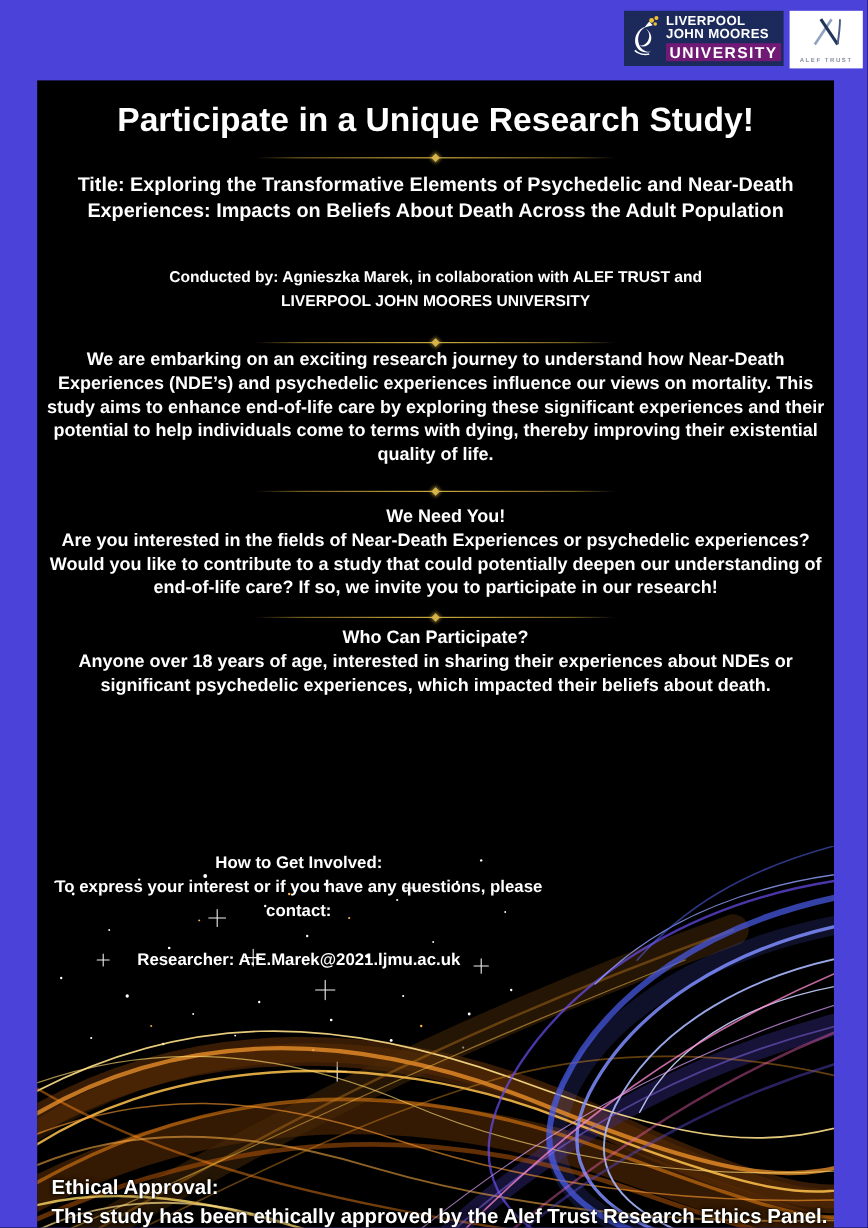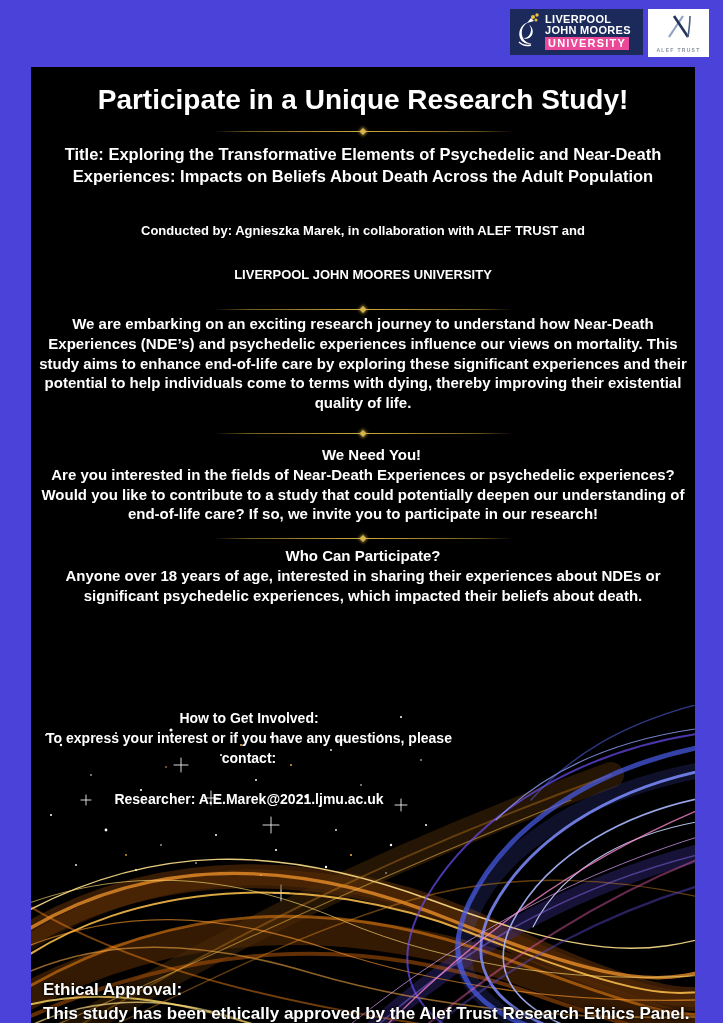--- a/index.html
+++ b/index.html
@@ -7,33 +7,33 @@
   body {
     width: 723px; height: 1023px;
     background: #4a42d9;
     font-family: "Liberation Sans", sans-serif;
     position: relative;
     overflow: hidden;
   }
 
   
   .logo-bar {
-    position: absolute; top: 9px; right: 14px;
+    position: absolute; top: 9px; right: 4px;
     display: flex; gap: 5px; align-items: flex-start; z-index: 5; padding-left: 42px;
   }
   .ljmu-logo {
     width: 133px; height: 46px; background: #1b2a5b;
     display: flex; align-items: center; padding: 3px 5px;
   }
   .ljmu-bird { flex: 0 0 auto; margin-right: 4px; }
   .ljmu-text { display: flex; flex-direction: column; color: #fff; font-weight: bold; line-height: 1.05; }
   .ljmu-l1, .ljmu-l2 { font-size: 11px; letter-spacing: 0.3px; white-space: nowrap; }
   .ljmu-l3 {
-    font-size: 11px; letter-spacing: 1.2px; margin-top: 0;
-    background: #ec4899; padding: 1px 3px; width: fit-content; white-space: nowrap;
+    font-size: 13px; letter-spacing: 1.2px; margin-top: 0;
+    background: #701a75; padding: 1px 3px; width: fit-content; white-space: nowrap;
   }
   .alef-logo {
     width: 61px; height: 48px; background: #ffffff;
     display: flex; flex-direction: column; align-items: center; justify-content: center; gap: 2px;
   }
   .alef-label {
     font-size: 5px; letter-spacing: 1.3px; color: #8a93a3; font-weight: bold; white-space: nowrap;
   }
 
   
@@ -54,21 +54,21 @@
     background: linear-gradient(90deg, rgba(110,90,30,0) 0%, #6e5a1e 12%, #c8a83e 48%, #d7b44a 50%, #c8a83e 52%, #6e5a1e 88%, rgba(110,90,30,0) 100%);
   }
   .gold-divider::after {
     content: ""; position: absolute; left: 50%; top: 1px; width: 5px; height: 5px;
     background: #d7b44a; transform: translateX(-50%) rotate(45deg);
     box-shadow: 0 0 3px 1px rgba(215,180,74,0.6);
   }
 
   .study-title { font-size: 16.5px; line-height: 1.3; width: 608px; margin: 8px auto 0; position: relative; z-index: 2; }
   .conducted { font-size: 13px; line-height: 1.5; width: 560px; margin: 34px auto 0; position: relative; z-index: 2; }
-  .conducted span { display: block; margin-top: 24px; }
+  .conducted span { display: block; }
 
   .divider-2 { margin-top: 22px; }
   .section-head { font-size: 15px; line-height: 1.32; margin: 9px auto 0; position: relative; z-index: 2; }
   .section-body { font-size: 15px; line-height: 1.32; margin: 0 auto; position: relative; z-index: 2; }
   .about-body { width: 658px; }
   .divider-3 { margin-top: 17px; }
   .need-head { margin-top: 7px; padding-left: 17px; }
   .need-body { width: 664px; }
   .divider-4 { margin-top: 11px; }
   .who-head { margin-top: 3px; }

